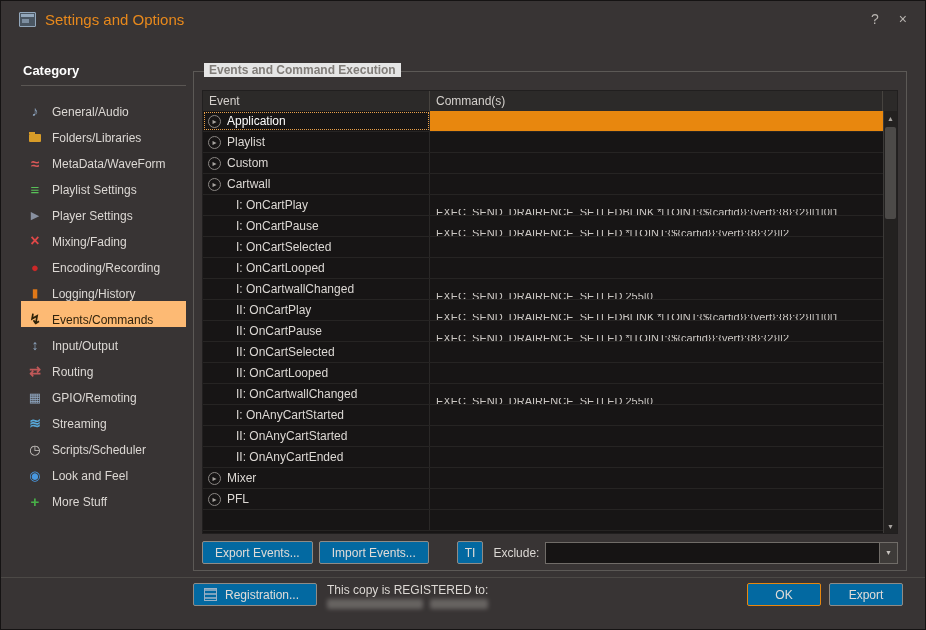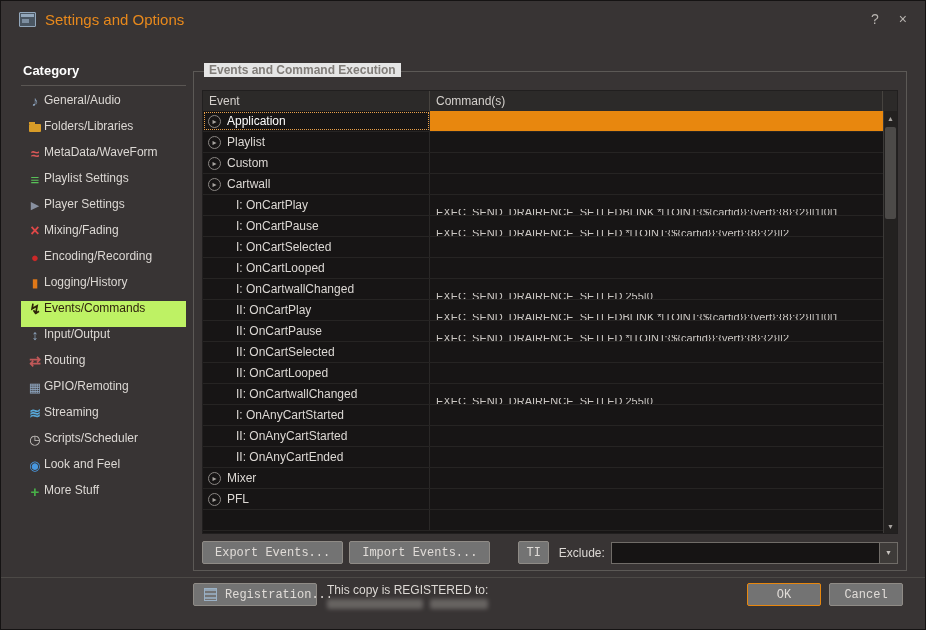--- a/index.html
+++ b/index.html
@@ -10,22 +10,22 @@
   .titlebar{position:absolute;left:0;top:0;right:0;height:36px;display:flex;align-items:center;padding-left:18px;box-sizing:border-box;}
   .app-icon{width:15px;height:13px;border:1px solid #93a7bb;border-radius:1px;position:relative;margin-right:9px;background:#4a5662;}
   .app-icon::before{content:"";position:absolute;left:1px;top:1px;right:1px;height:3px;background:#93a7bb;}
   .app-icon::after{content:"";position:absolute;left:2px;top:6px;width:7px;height:4px;background:#93a7bb;opacity:.7;}
   .title-text{color:#e8891c;font-size:15px;}
   .tb-btns{margin-left:auto;display:flex;gap:20px;padding-right:18px;color:#b8b4b0;font-size:14px;}
 
   
   .sidebar{position:absolute;left:20px;top:60px;width:165px;}
   .side-header{color:#ffffff;font-weight:bold;font-size:13px;padding:2px 0 7px 2px;border-bottom:1px solid #5a5653;margin-bottom:7px;}
-  .side-item{height:26px;display:flex;align-items:flex-start;gap:1px;padding-left:6px;font-size:12px;color:#dcd8d4;}
-  .side-item.selected{background:#bef264;color:#30230d;}
+  .side-item{height:26px;display:flex;align-items:flex-end;gap:9px;padding-left:6px;font-size:12px;color:#dcd8d4;}
+  .side-item.selected{background:#fdba74;color:#30230d;}
   .ico{width:16px;min-width:16px;height:16px;display:flex;align-items:center;justify-content:center;font-size:12px;position:relative;}
   .ico-audio::before{content:"♪";color:#8fa6c0;font-size:14px;}
   .ico-folders::before{content:"";position:absolute;left:2px;top:5px;width:12px;height:8px;background:#d89c28;border-radius:1px;}
   .ico-folders::after{content:"";position:absolute;left:2px;top:3px;width:6px;height:2px;background:#d89c28;}
   .ico-wave::before{content:"≈";color:#d85858;font-size:15px;font-weight:bold;}
   .ico-playlist::before{content:"≡";color:#58c058;font-size:15px;font-weight:bold;}
   .ico-player::before{content:"▶";color:#8890a0;font-size:11px;}
   .ico-mixing::before{content:"×";color:#e04848;font-size:16px;font-weight:bold;}
   .ico-encoding::before{content:"●";color:#cc2828;font-size:13px;}
   .ico-logging::before{content:"▮";color:#e07818;font-size:12px;}
@@ -62,21 +62,21 @@
 
   
   .scrollbar{position:absolute;right:0;top:20px;bottom:0;width:14px;background:#232120;border-left:1px solid #3c3a38;box-sizing:border-box;}
   .sb-up,.sb-down{position:absolute;left:0;right:0;height:14px;display:flex;align-items:center;justify-content:center;color:#a8a4a0;font-size:7px;}
   .sb-up{top:0;}
   .sb-down{bottom:0;}
   .sb-thumb{position:absolute;left:1px;right:1px;top:16px;height:92px;background:#4c4a48;border-radius:2px;}
 
   
   .gfooter{position:absolute;left:8px;right:8px;bottom:6px;height:23px;display:flex;align-items:center;gap:6px;}
-  .btn{height:23px;background:#737373;border:1px solid #8f8b86;border-radius:2px;color:#e0dcd8;font-size:12px;padding:0 12px;display:flex;align-items:center;box-sizing:border-box;white-space:nowrap;font-family:Liberation Mono, monospace;}
+  .btn{height:23px;background:#0369a1;border:1px solid #8f8b86;border-radius:2px;color:#e0dcd8;font-size:12px;padding:0 12px;display:flex;align-items:center;box-sizing:border-box;white-space:nowrap;}
   .btn-ti{padding:0 7px;margin-left:22px;}
   .exclude-label{font-size:12px;color:#dcd8d4;margin-left:4px;}
   .combo{flex:1;height:22px;background:#161414;border:1px solid #706c68;position:relative;box-sizing:border-box;}
   .combo-btn{position:absolute;right:0;top:0;bottom:0;width:17px;background:#3e3b39;border-left:1px solid #706c68;display:flex;align-items:center;justify-content:center;color:#c8c4c0;font-size:7px;}
 
   
   .bottombar{position:absolute;left:0;right:0;top:576px;height:53px;border-top:1px solid #4c4946;}
   .reg-btn{position:absolute;left:192px;top:5px;width:124px;height:23px;gap:8px;padding:0 10px;}
   .reg-ico{width:13px;height:13px;min-width:13px;border:1px solid #9ab0c4;background:repeating-linear-gradient(180deg,rgba(154,176,196,.8) 0 2px,transparent 2px 4px);box-sizing:border-box;}
   .reg-text{position:absolute;left:326px;top:5px;font-size:12px;color:#dcd8d4;}
@@ -380,16 +380,16 @@
     <button class="btn reg-btn">
       <span class="reg-ico"></span>
       <span>Registration...</span>
     </button>
     <div class="reg-text">This copy is REGISTERED to:</div>
     <div class="reg-name">
       <span class="blur-block bb1"></span>
       <span class="blur-block bb2"></span>
     </div>
     <button class="btn ok-btn">OK</button>
-    <button class="btn cancel-btn">Cancel</button>
+    <button class="btn cancel-btn">Export</button>
   </div>
 
 </div>
 
 </body></html>

